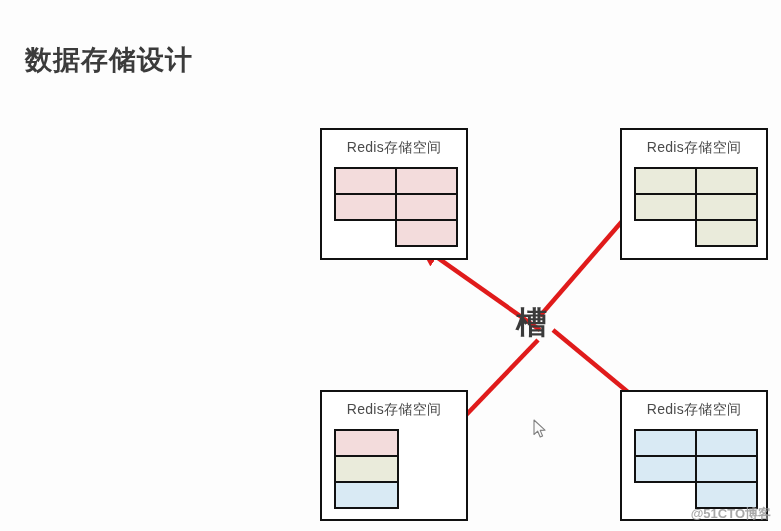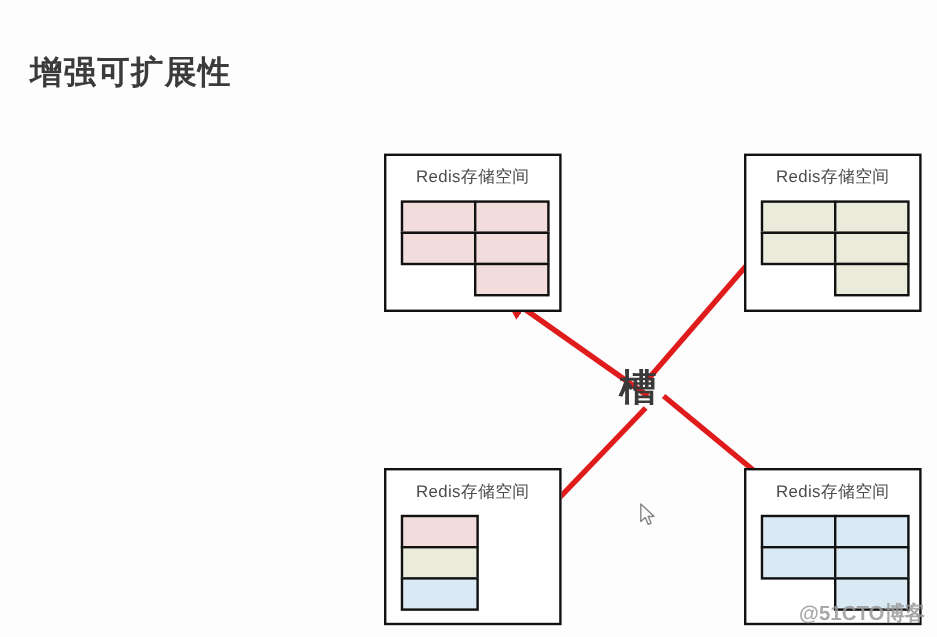--- a/index.html
+++ b/index.html
@@ -151,34 +151,34 @@
     top: 419px;
     width: 16px;
     height: 20px;
   }
 
   
   #watermark {
     position: absolute;
     right: 10px;
     bottom: 8px;
-    font-size: 17px;
+    font-size: 13px;
     font-weight: bold;
     color: #9a9a9a;
     opacity: 0.85;
     letter-spacing: 0px;
     white-space: nowrap;
   }
 </style>
 </head>
 <body>
 
 <div id="slide" style="background: rgb(253, 253, 253);">
 
-  <h1 id="page-title">增强可扩展性</h1>
+  <h1 id="page-title">数据存储设计</h1>
 
 
   <div id="diagram">
 
     <svg id="arrow-layer" viewBox="0 0 781 531">
       <defs>
         <marker id="ah" markerWidth="5" markerHeight="5" refX="2.4" refY="2.5" orient="auto" markerUnits="strokeWidth">
           <path d="M0,0 L5,2.5 L0,5 z" fill="#e01b1b"></path>
         </marker>
       </defs>

